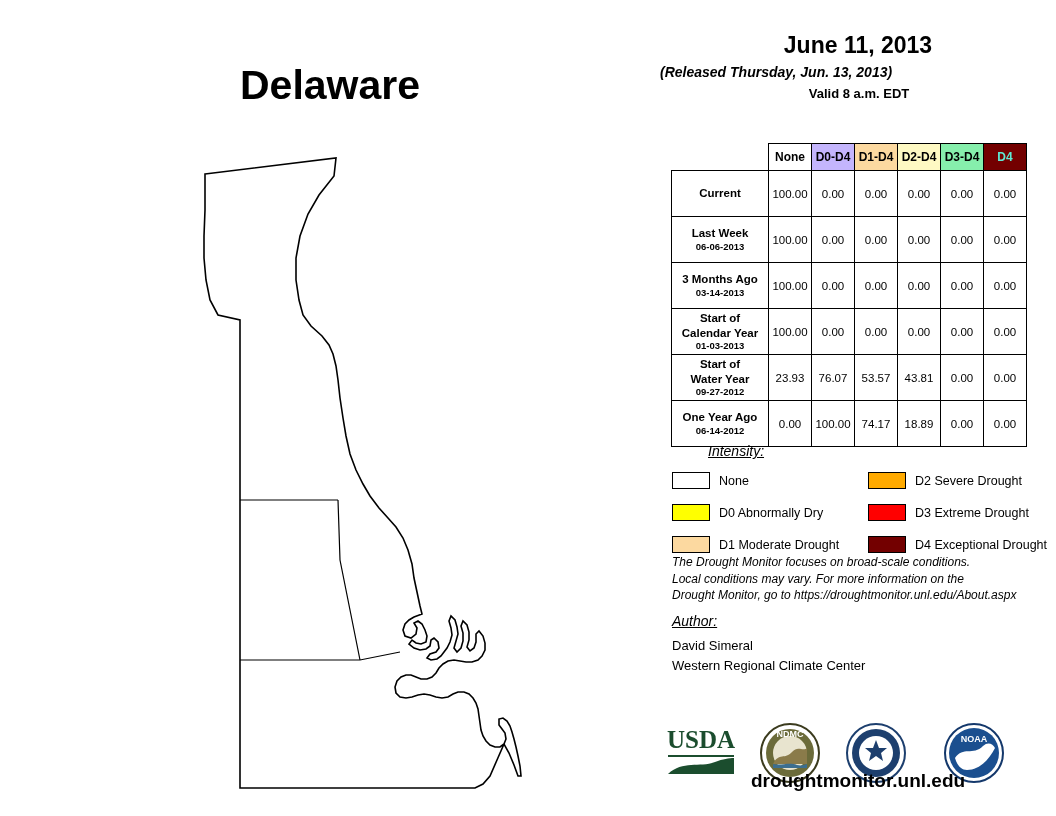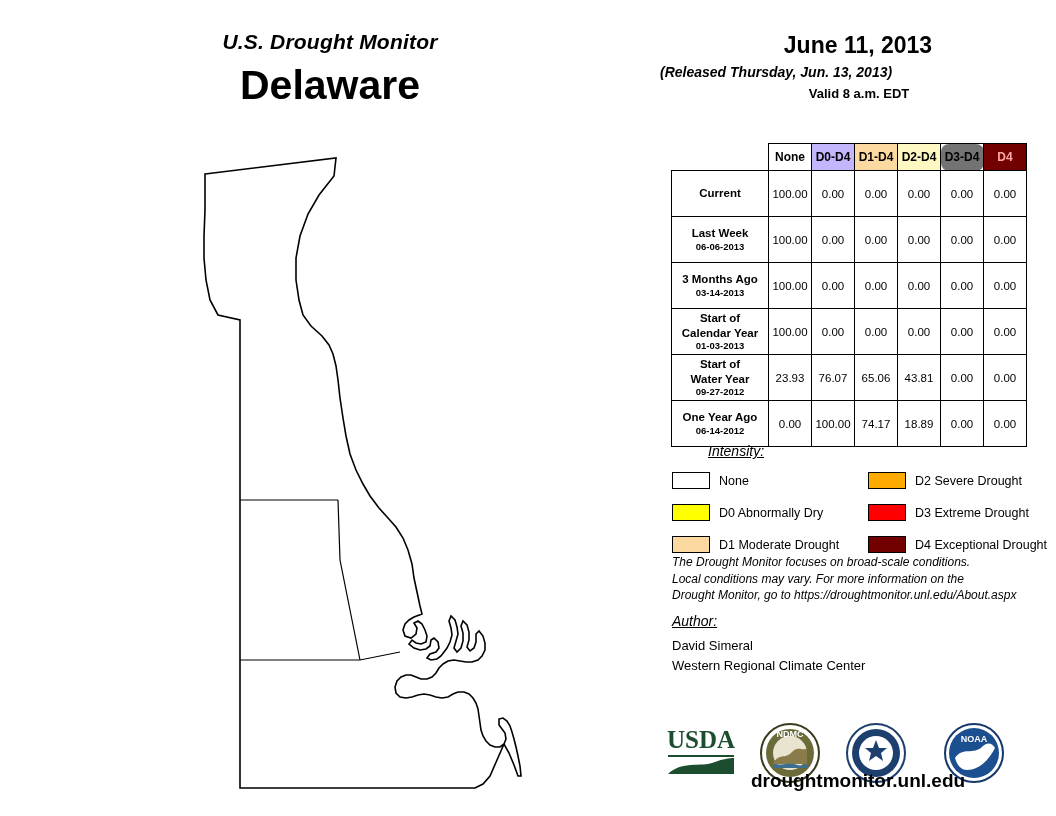--- a/index.html
+++ b/index.html
@@ -145,22 +145,22 @@
   }
   .rowlabel .sub {
     display: block;
     font-size: 9.5px;
     font-weight: bold;
   }
   .hdr-none { background: #ffffff; }
   .hdr-d0d4 { background: #c4b5fd; }
   .hdr-d1d4 { background: #fcd9a0; }
   .hdr-d2d4 { background: #fef9c3; }
-  .hdr-d3d4 { background: #737373; border-radius: 8px; }
-  .hdr-d4   { background: #730000; color: #fca5a5; }
+  .hdr-d3d4 { background: #86efac; }
+  .hdr-d4   { background: #730000; color: #5eead4; }
 
   
   .intensity-head {
     position: absolute;
     left: 708px;
     top: 443px;
     font-style: italic;
     font-size: 14px;
     text-decoration: underline;
   }
@@ -246,21 +246,20 @@
     font-weight: bold;
     font-size: 19px;
   }
 </style>
 </head>
 <body>
 
 <div class="page">
 
   <div class="left-panel">
-    <div class="dm-title">U.S. Drought Monitor</div>
     <div class="state-title">Delaware</div>
 
     <div class="map-wrap">
       <svg width="470" height="650" viewBox="0 0 470 650">
 
         <path fill="#ffffff" stroke="#000000" stroke-width="1.6" d="M105,34
                  L236,18
                  L234,36
                  L219,55
                  L208,74
@@ -519,21 +518,21 @@
         <td class="val">0.00</td>
       </tr>
       <tr>
         <td class="rowlabel">
           <span>Start of</span><br>
           <span>Water Year</span>
           <span class="sub">09-27-2012</span>
         </td>
         <td class="val">23.93</td>
         <td class="val">76.07</td>
-        <td class="val">65.06</td>
+        <td class="val">53.57</td>
         <td class="val">43.81</td>
         <td class="val">0.00</td>
         <td class="val">0.00</td>
       </tr>
       <tr>
         <td class="rowlabel">
           <span>One Year Ago</span>
           <span class="sub">06-14-2012</span>
         </td>
         <td class="val">0.00</td>

